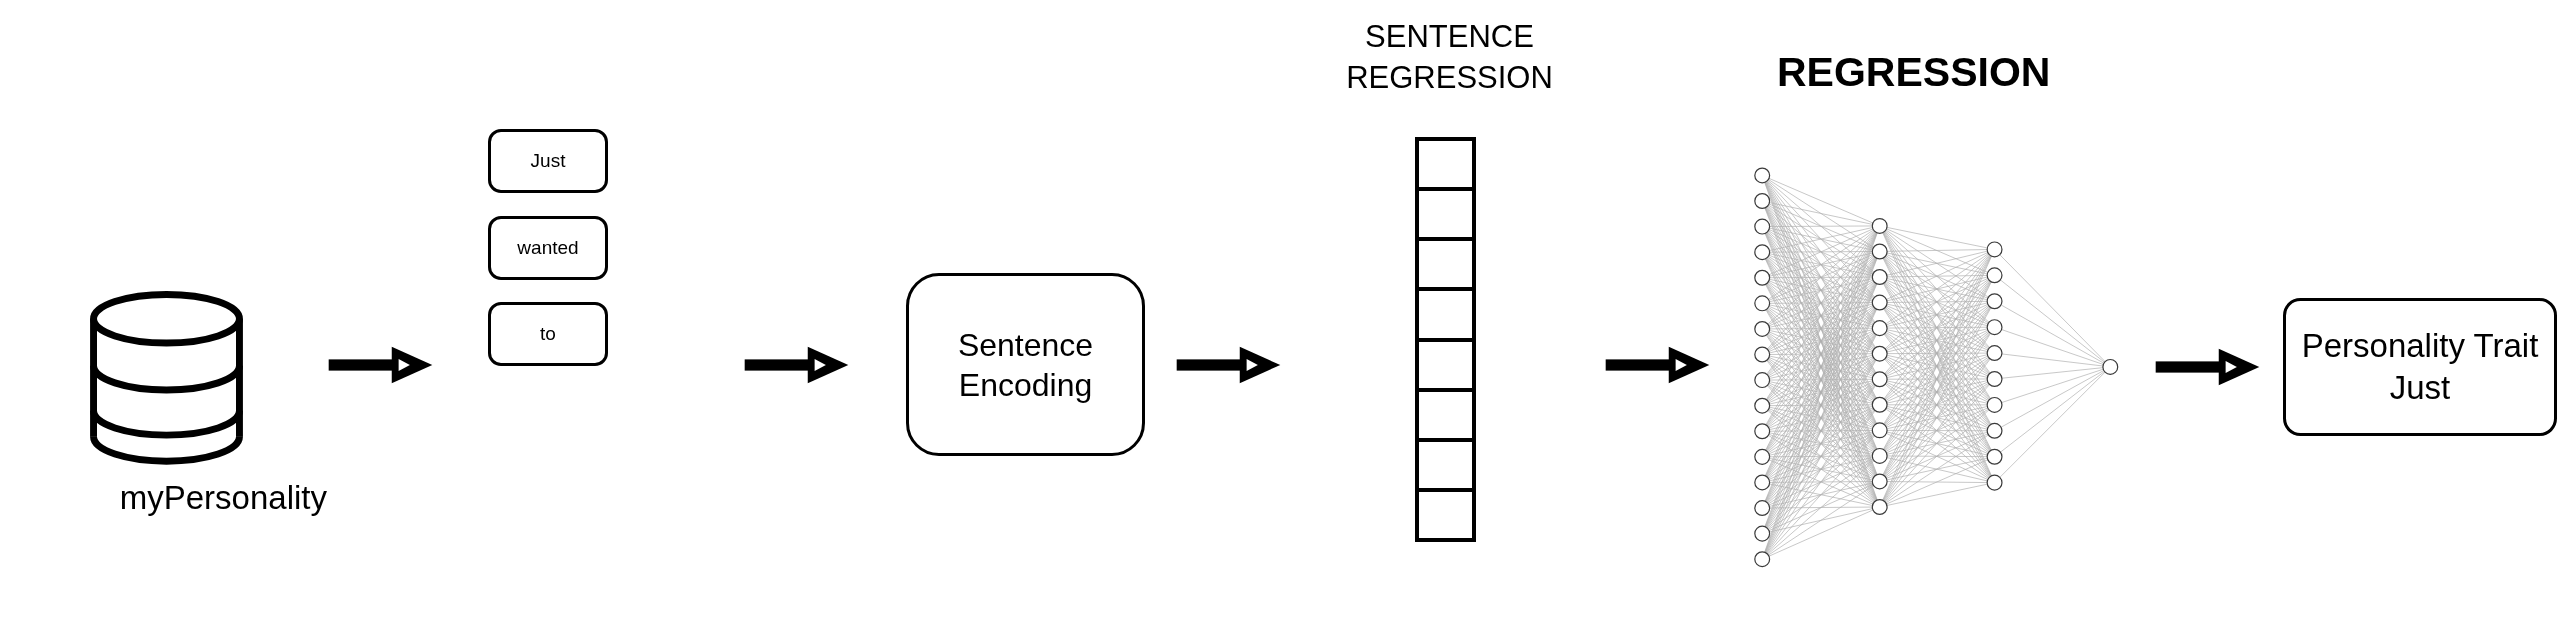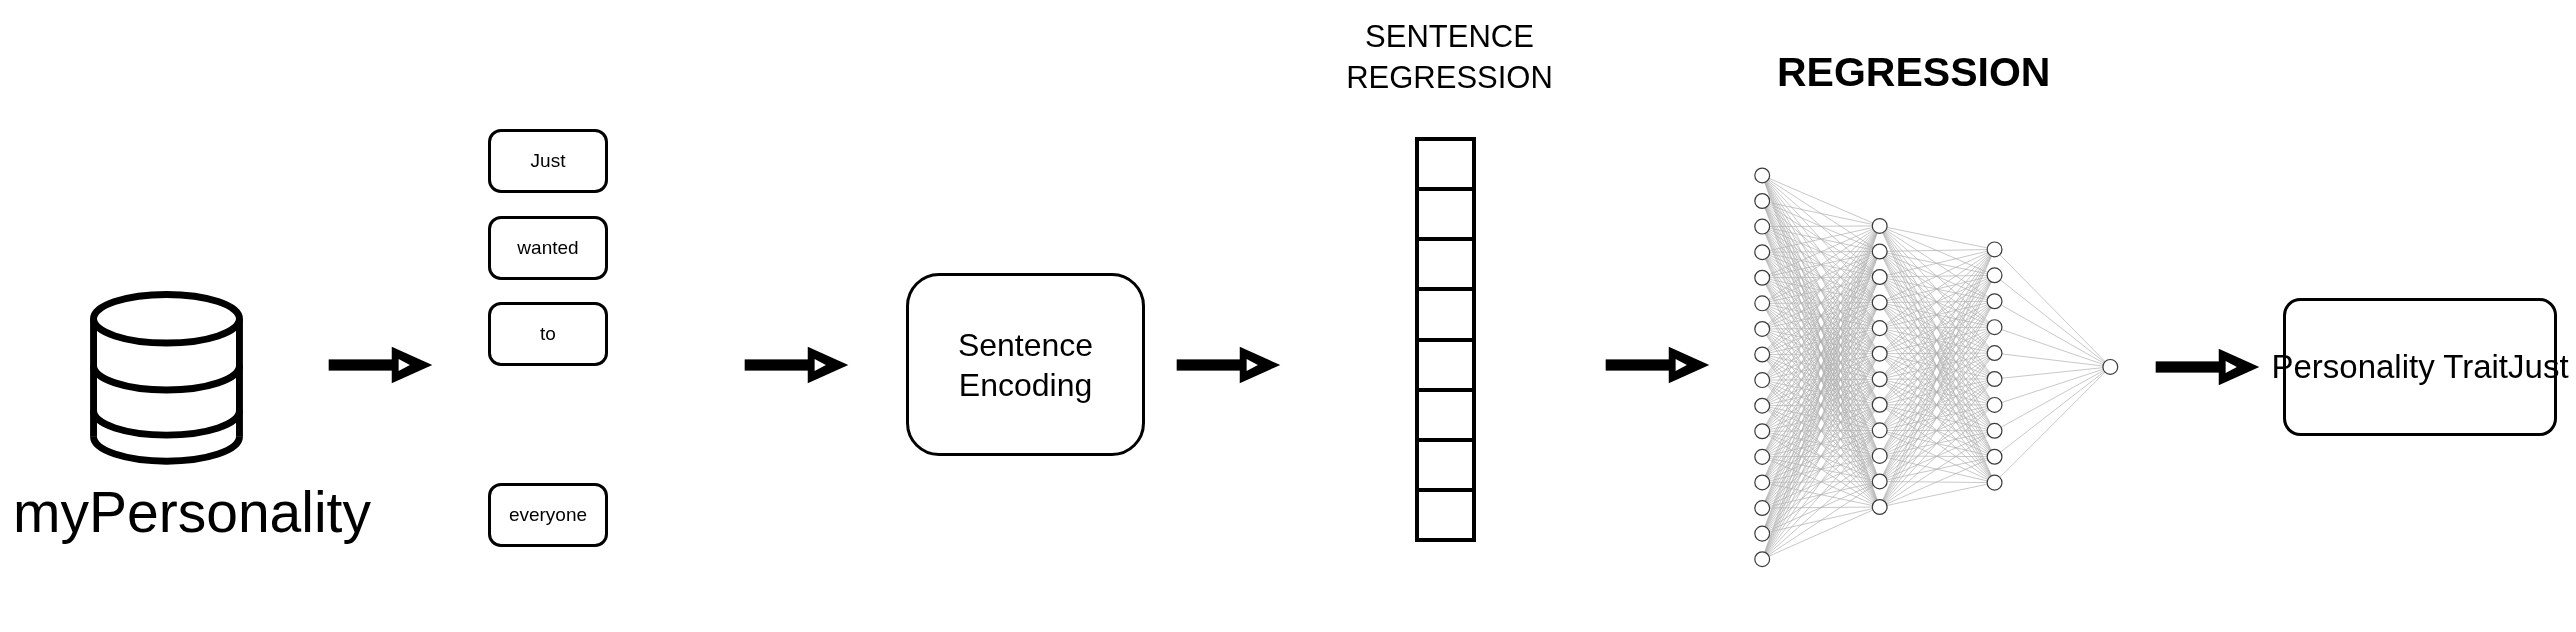--- a/index.html
+++ b/index.html
@@ -8,21 +8,21 @@
     width:2576px;height:632px;
     background:#ffffff;
     font-family:"Liberation Sans", sans-serif;
     color:#000;
     overflow:hidden;
   }
   .abs{position:absolute;}
   
   .db-label{
     left:13px;top:479px;width:314px;
-    font-size:57px;text-align:right;white-space:nowrap;
+    font-size:33px;text-align:right;white-space:nowrap;
   }
   
   .token{
     left:488px;width:120px;height:64px;
     border:3.5px solid #000;border-radius:13px;
     background:#fff;box-sizing:border-box;
     display:flex;align-items:center;justify-content:center;
     font-size:19px;
   }
   
@@ -48,21 +48,21 @@
     border:4.4px solid #000;background:#fff;box-sizing:border-box;
     display:flex;flex-direction:column;
   }
   .vector .cell{flex:1;border-top:4.4px solid #000;}
   .vector .cell:first-child{border-top:none;}
   
   .score{
     left:2283px;top:298px;width:274px;height:138px;
     border:3.5px solid #000;border-radius:17.4px;
     background:#fff;box-sizing:border-box;
-    display:flex;flex-direction:row;align-items:center;justify-content:center;
+    display:flex;flex-direction:column;align-items:center;justify-content:center;
     font-size:33px;line-height:42px;text-align:center;white-space:nowrap;
   }
   .arrow{width:105px;height:38px;}
 </style>
 </head>
 <body>
 
 <div id="canvas">
 
   <svg width="0" height="0" style="position:absolute" aria-hidden="true">
@@ -98,21 +98,20 @@
   <svg class="abs arrow" style="left:1605px;top:346px" viewBox="0 0 120 44">
       <use href="#arrow-shape"></use>
     </svg>
   <svg class="abs arrow" style="left:2155px;top:348px" viewBox="0 0 120 44">
       <use href="#arrow-shape"></use>
     </svg>
 
   <div class="abs token" style="top:129px">Just</div>
   <div class="abs token" style="top:302px">to</div>
   <div class="abs token" style="top:216px">wanted</div>
-  <div class="abs token" style="top:483px">everyone</div>
 
   <div class="abs encoder">
     <span>Sentence</span>
     <span>Encoding</span>
   </div>
 
   <div class="abs emb-title">
     <div>SENTENCE</div>
     <div>REGRESSION</div>
   </div>

